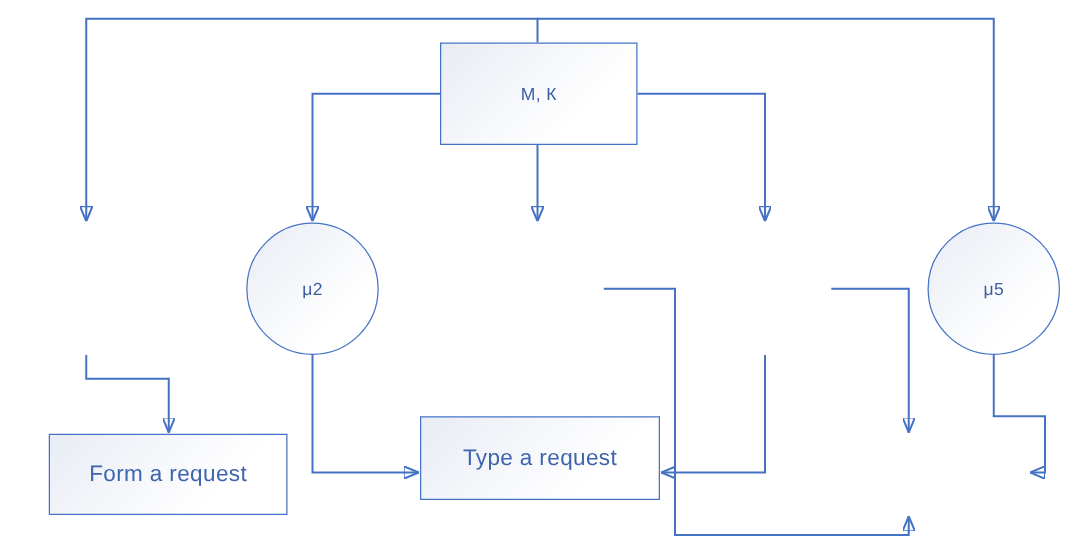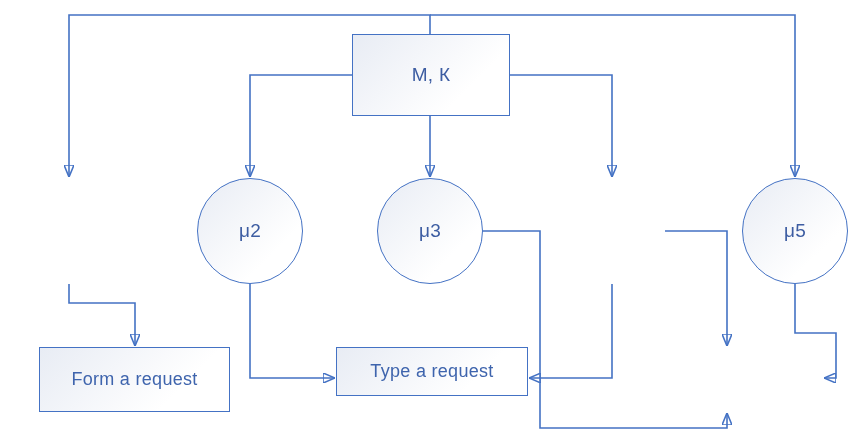--- a/index.html
+++ b/index.html
@@ -21,21 +21,21 @@
   .edges path{fill:none;stroke:var(--line);stroke-width:1.6;}
   .node{
     position:absolute;
     box-sizing:border-box;
     border:1.5px solid var(--line);
     background:linear-gradient(135deg, var(--fill-a) 0%, var(--fill-b) 72%);
     display:flex;align-items:center;justify-content:center;
   }
   .node .lbl{
     color:var(--node-text);
-    font-size:19px;
+    font-size:14px;
     letter-spacing:.3px;
     white-space:nowrap;
   }
   .circle{border-radius:50%;}
   .task .lbl{
     color:var(--task-text);
     font-size:18px;
   }
 </style>
 </head>
@@ -62,27 +62,24 @@
     <path d="M795 284 L795 333 L836 333 L836 378 L824 378" marker-end="url(#arrow)" stroke="#4472c4"></path>
   </svg>
 
   <div class="node root" style="left:352px;top:34px;width:158px;height:82px;">
     <span class="lbl">М, К</span>
   </div>
 
   <div class="node circle" style="left:197px;top:178px;width:106px;height:106px;text-align:right;">
     <span class="lbl">μ2</span>
   </div>
-  <div class="node circle" style="left:377px;top:178px;width:106px;height:106px;">
-    <span class="lbl">μ3</span>
-  </div>
   <div class="node circle" style="left:742px;top:178px;width:106px;height:106px;">
     <span class="lbl">μ5</span>
   </div>
 
   <div class="node task" style="left:39px;top:347px;width:191px;height:65px;">
     <span class="lbl">Form a request</span>
   </div>
-  <div class="node task" style="left:336px;top:347px;width:192px;height:49px;">
+  <div class="node task" style="left:336px;top:333px;width:192px;height:67px;">
     <span class="lbl">Type a request</span>
   </div>
 
 </div>
 
 </body></html>

